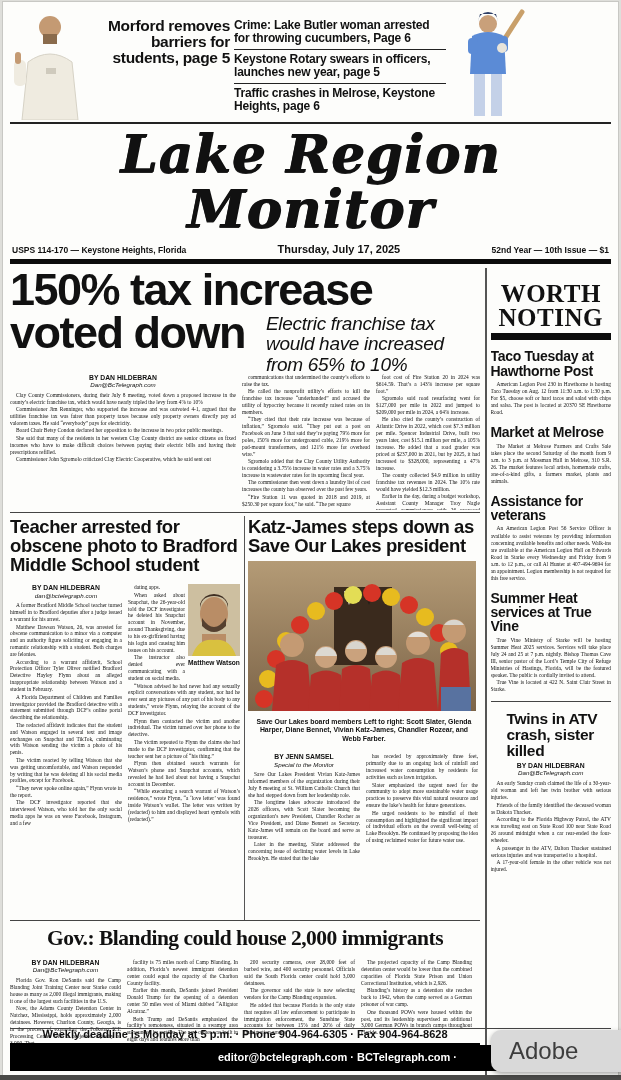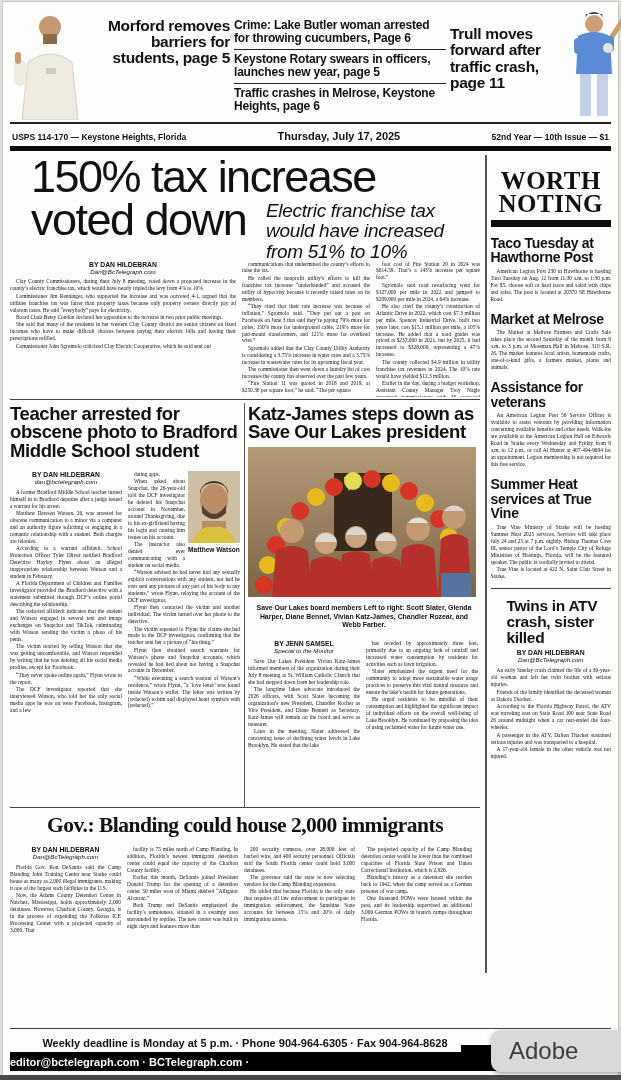--- a/index.html
+++ b/index.html
@@ -34,22 +34,22 @@
   .thick-rule{height:5px;background:#0c0c0c;margin-top:1px;}
 
   
   .main{display:flex;margin-top:4px;height:818px;}
   .main-left{width:470px;flex:0 0 470px;overflow:hidden;}
   .main-divider{width:1.5px;background:#555;margin:0 4px 0 5px;}
   .sidebar{flex:1;overflow:hidden;}
 
   
   .lead{position:relative;height:244px;overflow:hidden;}
-  .lead-headline{font-family:"Liberation Sans",sans-serif;font-weight:normal;font-size:45px;
-        line-height:0.96;letter-spacing:-1.5px;height:96px;margin-left:21px;}
+  .lead-headline{font-family:"Liberation Sans",sans-serif;font-weight:bold;font-size:45px;
+        line-height:0.96;letter-spacing:-1.5px;height:96px;}
   .lead-deck{position:absolute;right:0;top:46px;width:214px;font-family:"Liberation Sans",sans-serif;
         font-style:italic;font-size:19px;line-height:1.08;letter-spacing:-0.3px;}
   .body-cols{display:flex;gap:6px;margin-top:10px;}
   .lead .body-cols{height:136px;overflow:hidden;}
   .col{text-align:justify;font-size:5.4px;line-height:1.28;}
   .col p{margin:0 0 0.5px;text-indent:6px;}
   .lead .c1{width:226px;}.lead .c2{width:128px;}.lead .c3{width:104px;}
   .byline{font-family:"Liberation Sans",sans-serif;font-weight:bold;font-size:6.8px;
         text-align:center;line-height:1.2;}
   .byline-email{font-family:"Liberation Sans",sans-serif;font-style:italic;font-size:6.2px;
@@ -101,22 +101,22 @@
   .sb-body p{margin:0 0 0.5px;text-indent:6px;}
   .sb-rule{height:1px;background:#444;margin:8px 0 6px;}
   .atv-headline{font-family:"Liberation Sans",sans-serif;font-weight:bold;font-size:15.5px;
         line-height:1.03;letter-spacing:-0.3px;margin-bottom:3px;margin-left:16px;}
 
   
   .footer-rule{position:absolute;left:7px;right:7px;bottom:46px;height:1px;background:#444;}
   .footer{position:absolute;left:7px;bottom:4px;width:470px;}
   .footer-line{font-family:"Liberation Sans",sans-serif;font-weight:bold;font-size:11px;
         text-align:center;margin-bottom:3px;}
-  .footer-bar{background:#000;color:#fff;height:19px;display:flex;align-items:center;
-        justify-content:space-between;gap:10px;font-family:"Liberation Sans",sans-serif;
+  .footer-bar{background:#000;color:#fff;height:28px;display:flex;align-items:center;
+        justify-content:flex-end;gap:10px;font-family:"Liberation Sans",sans-serif;
         font-weight:bold;font-size:11px;}
   .fb{width:13px;height:13px;background:#fff;border-radius:3px;color:#000;
         font-family:"Liberation Serif",serif;font-weight:bold;font-size:11px;line-height:13px;
         text-align:center;}
   .footer-right{position:absolute;right:7px;bottom:6px;width:128px;height:38px;}
   .barcode{position:absolute;left:28px;top:0;width:40px;height:26px;
         background:repeating-linear-gradient(90deg,#000 0 1px,#fff 1px 2px,#000 2px 5px,#fff 5px 6px,#000 6px 7px,#fff 7px 9px);}
   .barcode-digits{position:absolute;left:22px;top:26px;font-family:"DejaVu Sans Mono",monospace;
         font-size:6px;letter-spacing:2px;}
   .black-box{position:absolute;left:-22px;top:14px;width:60px;height:26px;background:#000;}
@@ -141,50 +141,50 @@
           <rect x="5" y="42" width="6" height="12" rx="3" fill="#c49a73"></rect>
           <rect x="36" y="58" width="10" height="6" fill="#cfcabd"></rect>
         </svg>
       </div>
       <div class="teaser-morford">Morford removes barriers for students, page 5</div>
       <div class="teaser-center">
         <div class="t-item">Crime: Lake Butler woman arrested for throwing cucumbers, Page 6</div>
         <div class="t-item">Keystone Rotary swears in officers, launches new year, page 5</div>
         <div class="t-item">Traffic crashes in Melrose, Keystone Heights, page 6</div>
       </div>
-      <div class="teaser-trull">Trull moves forward after traffic crash, page 11</div>
       <div class="teaser-photo">
         <svg width="76" height="112" viewBox="0 0 76 112">
           <line x1="50" y1="38" x2="72" y2="4" stroke="#c9a06a" stroke-width="5" stroke-linecap="round"></line>
           <circle cx="38" cy="16" r="9" fill="#c9a07a"></circle>
           <path d="M28,14 a10,10 0 0 1 20,0 l-2,-8 l-16,0 Z" fill="#2e3f66"></path>
           <path d="M22,28 Q38,20 54,28 L56,66 L20,66 Z" fill="#5b8bd6"></path>
           <rect x="18" y="30" width="10" height="16" rx="4" fill="#5b8bd6"></rect>
           <rect x="48" y="28" width="10" height="16" rx="4" fill="#5b8bd6"></rect>
           <rect x="24" y="66" width="11" height="42" fill="#c4d1e8"></rect>
           <rect x="41" y="66" width="11" height="42" fill="#c4d1e8"></rect>
           <circle cx="52" cy="40" r="5" fill="#e8e4da"></circle>
         </svg>
       </div>
     </div>
     <div class="header-rule"></div>
 
+    <div class="masthead">Lake Region Monitor</div>
     <div class="dateline">
       <span class="dl-left">USPS 114-170 — Keystone Heights, Florida</span>
       <span class="dl-center">Thursday, July 17, 2025</span>
       <span class="dl-right">52nd Year — 10th Issue — $1</span>
     </div>
     <div class="thick-rule"></div>
 
     <div class="main">
       <div class="main-left">
 
         <div class="lead">
           <div class="lead-headline">150% tax increase voted down</div>
-          <div class="lead-deck">Electric franchise tax would have increased from 51% to 10%</div>
+          <div class="lead-deck">Electric franchise tax would have increased from 65% to 10%</div>
           <div class="body-cols">
             <div class="col c1">
               <div class="byline">BY DAN HILDEBRAN</div>
               <div class="byline-email">Dan@BcTelegraph.com</div>
               <div>
                   <p>Clay County Commissioners, during their July 8 meeting, voted down a proposed increase in the county’s electric franchise tax, which would have nearly tripled the levy from 4% to 10%</p>
                   <p>Commissioner Jim Renninger, who supported the increase and was outvoted 4-1, argued that the utilities franchise tax was fairer than property taxes because only property owners directly pay ad valorem taxes. He said “everybody” pays for electricity.</p>
                   <p>Board Chair Betsy Condon declared her opposition to the increase in two prior public meetings.</p>
                   <p>She said that many of the residents in her western Clay County district are senior citizens on fixed incomes who have to make difficult choices between paying their electric bills and having their prescriptions refilled.</p>
                   <p>Commissioner John Sgromolo criticized Clay Electric Cooperative, which he said sent out</p>

